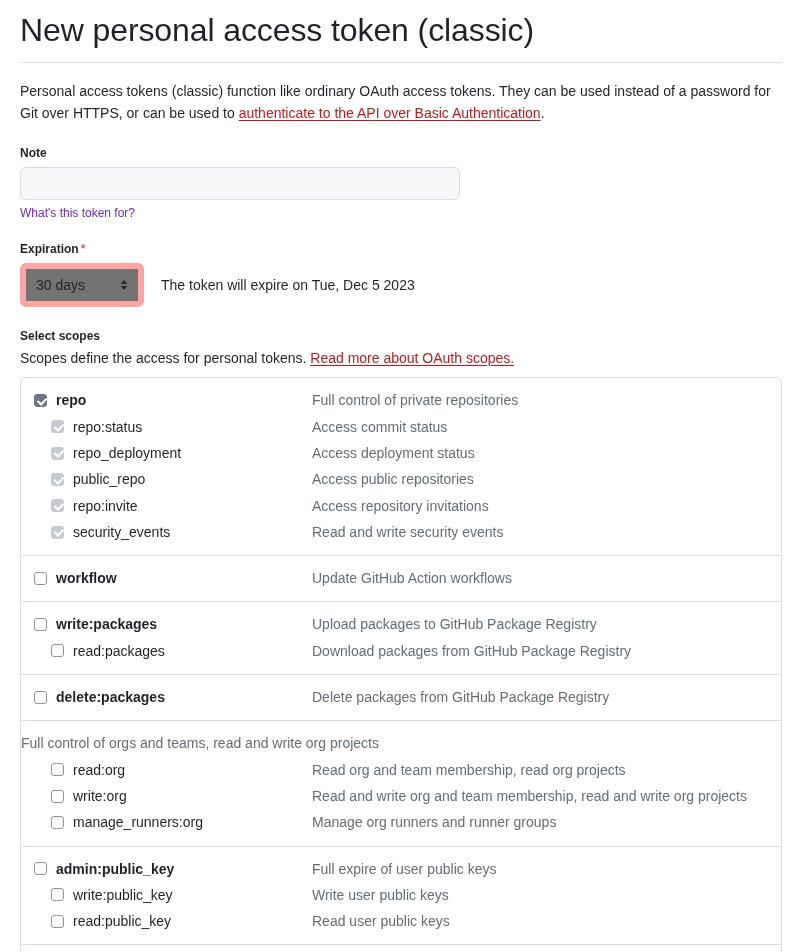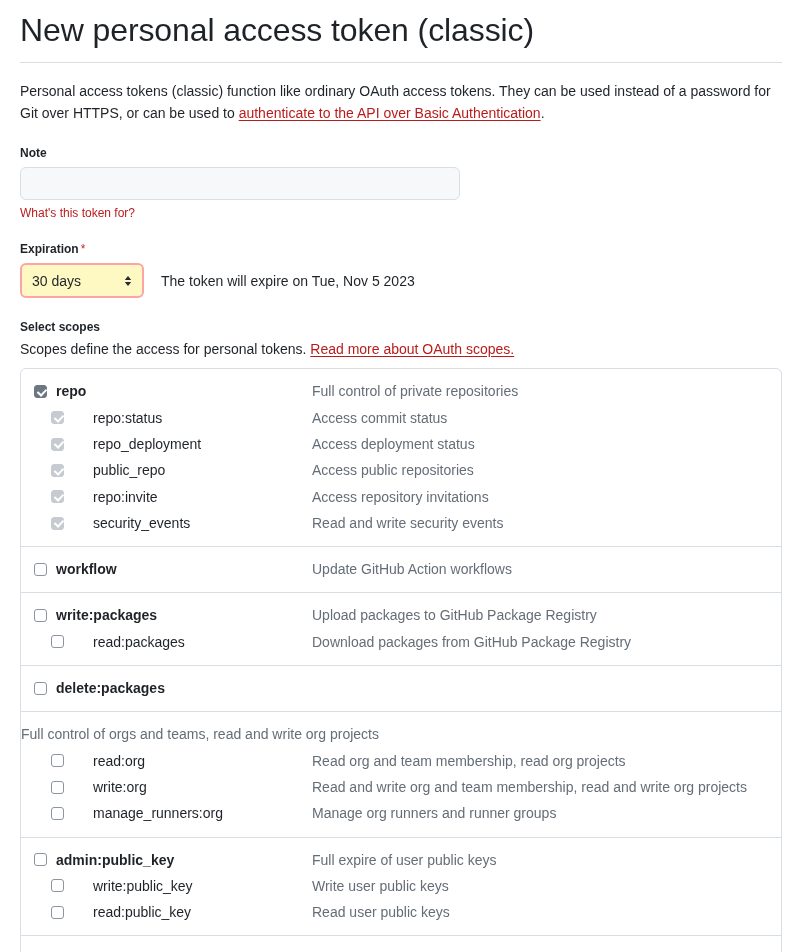--- a/index.html
+++ b/index.html
@@ -70,37 +70,37 @@
     border-radius: 6px;
     background: #f6f8fa;
     font-family: "Liberation Sans", sans-serif;
     font-size: 14px;
     color: #1f2328;
     padding: 5px 12px;
     outline: none;
   }
   .help-text {
     font-size: 12px;
-    color: #b91c1c;
+    color: #6d28d9;
     margin: 6px 0 0 0;
   }
 
   .expiration-block { margin-top: 22px; }
   .expiration-row {
     display: flex;
     align-items: center;
     margin-top: 2px;
   }
   .select-wrap {
     position: relative;
     width: 124px;
-    height: 35px;
-    border: 2px solid #fca5a5;
+    height: 44px;
+    border: 6px solid #fca5a5;
     border-radius: 6px;
-    background: #fef9c3;
+    background: #737373;
     display: flex;
     align-items: center;
     padding: 0 10px;
   }
   .select-value {
     font-size: 14px;
     color: #1f2328;
   }
   .select-arrows {
     position: absolute;
@@ -142,21 +142,21 @@
     padding: 3px 0;
     min-height: 22px;
   }
   .scope-row .cb-cell {
     width: 291px;
     display: flex;
     align-items: center;
     padding-left: 13px;
     flex: 0 0 291px;
   }
-  .scope-row.child .cb-cell { padding-left: 30px; gap: 20px; }
+  .scope-row.child .cb-cell { padding-left: 30px; }
 
   .cbox {
     width: 13px;
     height: 13px;
     border: 1px solid #8c959f;
     border-radius: 3px;
     background: #ffffff;
     flex: 0 0 13px;
     margin-right: 9px;
     position: relative;
@@ -217,21 +217,21 @@
     <div class="expiration-row">
       <div class="select-wrap">
         <span class="select-value">30 days</span>
         <span class="select-arrows">
           <svg width="10" height="16" viewBox="0 0 10 16" aria-hidden="true">
             <path d="M5 3 L8.2 7 L1.8 7 Z" fill="#24292f"></path>
             <path d="M5 13 L8.2 9 L1.8 9 Z" fill="#24292f"></path>
           </svg>
         </span>
       </div>
-      <div class="expire-note">The token will expire on Tue, Nov 5 2023</div>
+      <div class="expire-note">The token will expire on Tue, Dec 5 2023</div>
     </div>
   </div>
 
   <div class="scopes-block">
     <div class="field-label">Select scopes</div>
     <p class="scopes-sub"><span>Scopes define the access for personal tokens. </span><a class="link" href="#">Read more about OAuth scopes.</a></p>
 
     <div class="scopes-box" id="scopes-box">
         <div class="scope-group">
           <div class="scope-row">
@@ -301,20 +301,21 @@
             </div>
             <div class="scope-desc">Download packages from GitHub Package Registry</div>
           </div>
         </div>
         <div class="scope-group">
           <div class="scope-row">
             <div class="cb-cell">
               <span class="cbox"></span>
               <span class="scope-name bold">delete:packages</span>
             </div>
+            <div class="scope-desc">Delete packages from GitHub Package Registry</div>
           </div>
         </div>
         <div class="scope-group">
           <div class="scope-row">
             <div class="scope-desc">Full control of orgs and teams, read and write org projects</div>
           </div>
           <div class="scope-row child">
             <div class="cb-cell">
               <span class="cbox"></span>
               <span class="scope-name">read:org</span>

